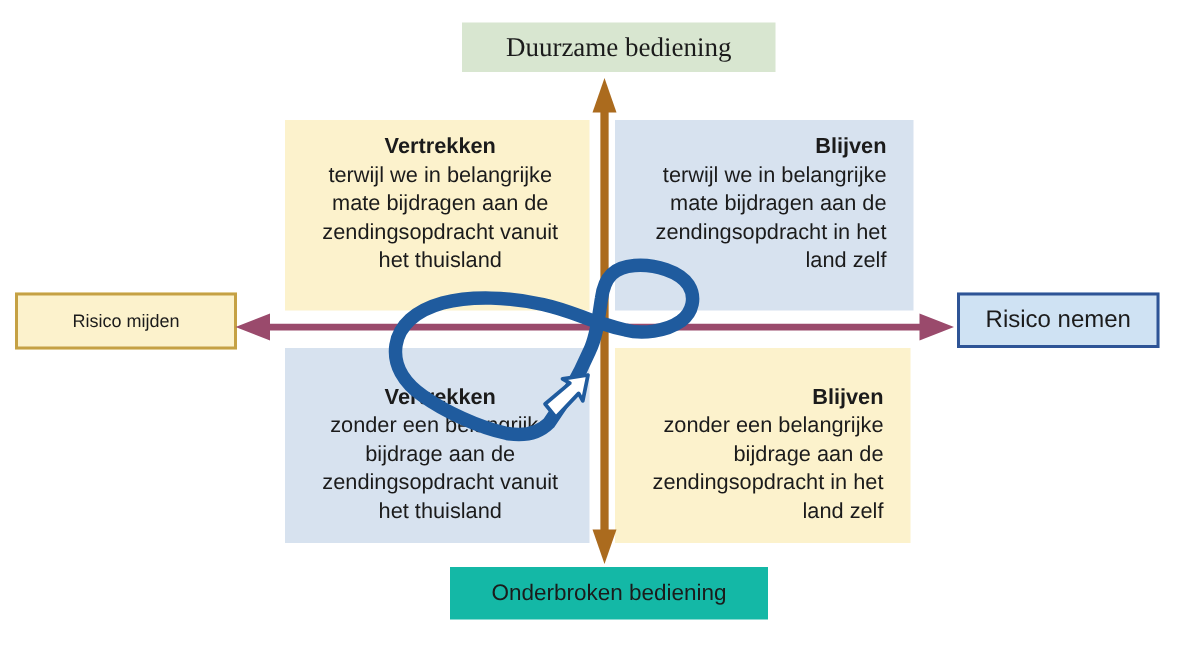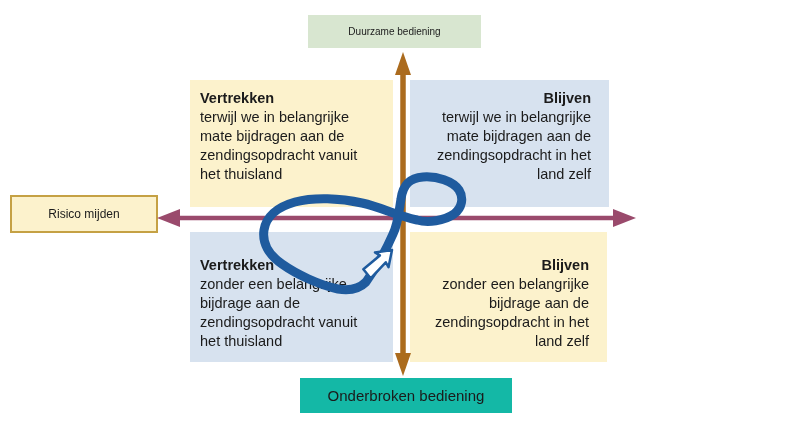--- a/index.html
+++ b/index.html
@@ -5,33 +5,33 @@
   html,body{margin:0;padding:0;background:#fff;}
   .canvas{
     position:relative;width:789px;height:441px;background:#ffffff;
     font-family:"Liberation Sans", sans-serif;color:#1b1b1b;overflow:hidden;
   }
   .quad{position:absolute;box-sizing:border-box;font-size:14.5px;line-height:19px;}
   .quad .q-title{font-weight:bold;}
   .quad .q-body{white-space:pre-line;}
   .q-cream{background:#fcf2cc;}
   .q-blue{background:#d7e2ef;}
-  .q-left{text-align:left;padding:8px 6px 0 10px;}
+  .q-left{text-align:center;padding:8px 6px 0 10px;}
   .q-right{text-align:right;padding:8px 18px 0 6px;}
   .q-top{padding-top:9px;}
   .q-bottom{padding-top:24px;}
   #quad-tl{left:190px;top:80px;width:203px;height:127px;}
   #quad-tr{left:410px;top:80px;width:199px;height:127px;}
   #quad-bl{left:190px;top:232px;width:203px;height:130px;}
   #quad-br{left:410px;top:232px;width:197px;height:130px;}
   .axis-label{
     position:absolute;box-sizing:border-box;text-align:center;
     display:flex;align-items:center;justify-content:center;
   }
-  #label-top{left:308px;top:15px;width:173px;height:33px;background:#d8e6d0;font-size:10px;}
+  #label-top{left:308px;top:15px;width:209px;height:33px;background:#d8e6d0;font-size:18px;font-family:Liberation Serif, serif;}
   #label-bottom{left:300px;top:378px;width:212px;height:35px;background:#14b8a6;font-size:15px;}
   #label-left{left:10px;top:195px;width:148px;height:38px;background:#fcf2cc;border:2px solid #c5a144;font-size:12px;}
   #label-right{left:638px;top:195px;width:135px;height:37px;background:#cfe2f3;border:2px solid #2e5496;font-size:16px;}
   #overlay{position:absolute;left:0;top:0;width:789px;height:441px;pointer-events:none;}
 </style>
 </head>
 <body>
 
 <div class="canvas">
 
@@ -69,20 +69,23 @@
 
   <div class="axis-label" id="label-top">
     <span>Duurzame bediening</span>
   </div>
   <div class="axis-label" id="label-bottom">
     <span>Onderbroken bediening</span>
   </div>
   <div class="axis-label" id="label-left">
     <span>Risico mijden</span>
   </div>
+  <div class="axis-label" id="label-right">
+    <span>Risico nemen</span>
+  </div>
 
   <svg id="overlay" viewBox="0 0 789 441">
 
     <g>
       <line x1="403" y1="72" x2="403" y2="356" stroke="#ab6b1e" stroke-width="5.5"></line>
       <polygon points="403,52 395,75 411,75" fill="#ab6b1e"></polygon>
       <polygon points="403,376 395,353 411,353" fill="#ab6b1e"></polygon>
     </g>
 
     <g>

